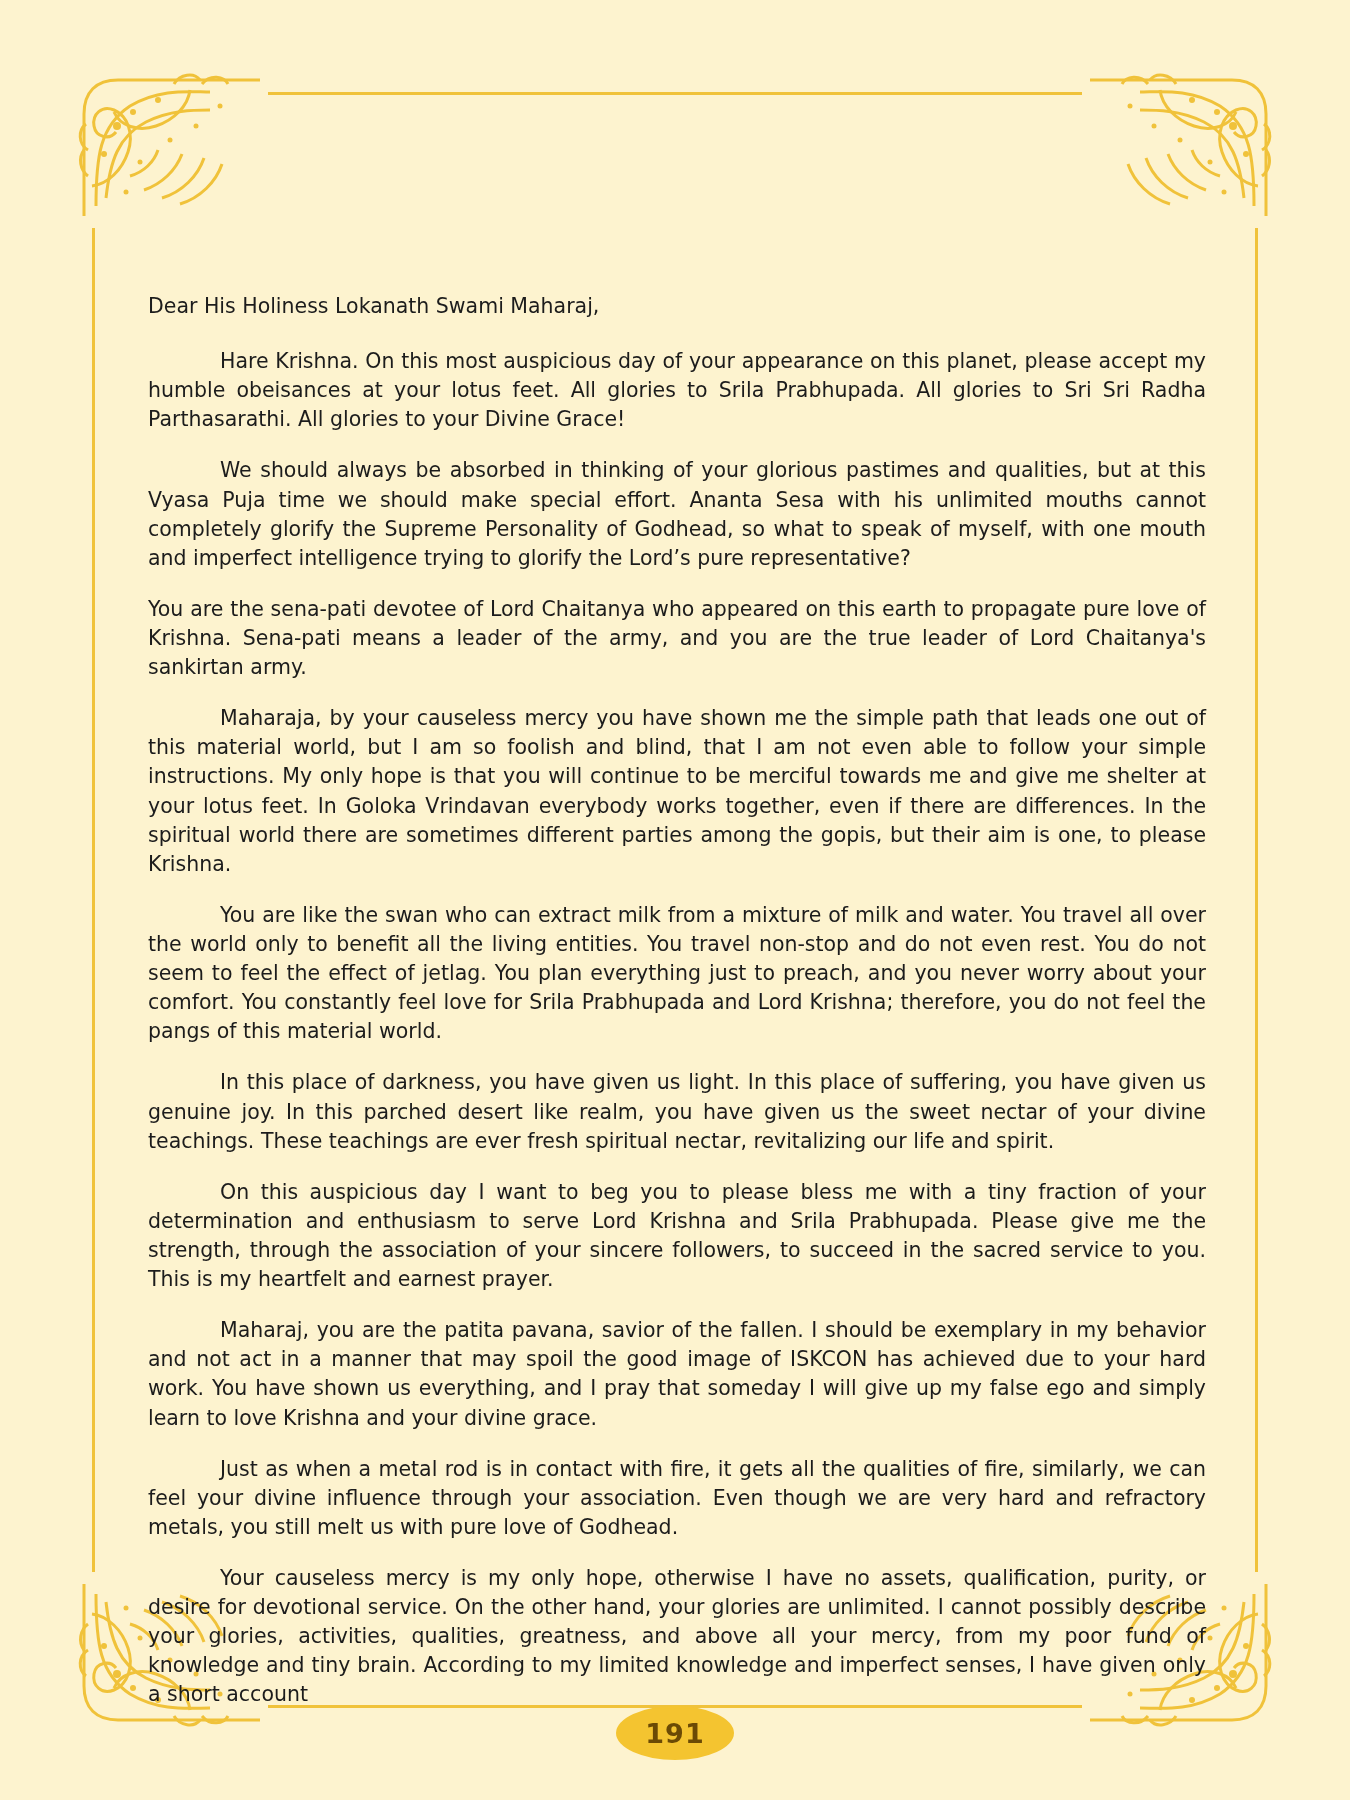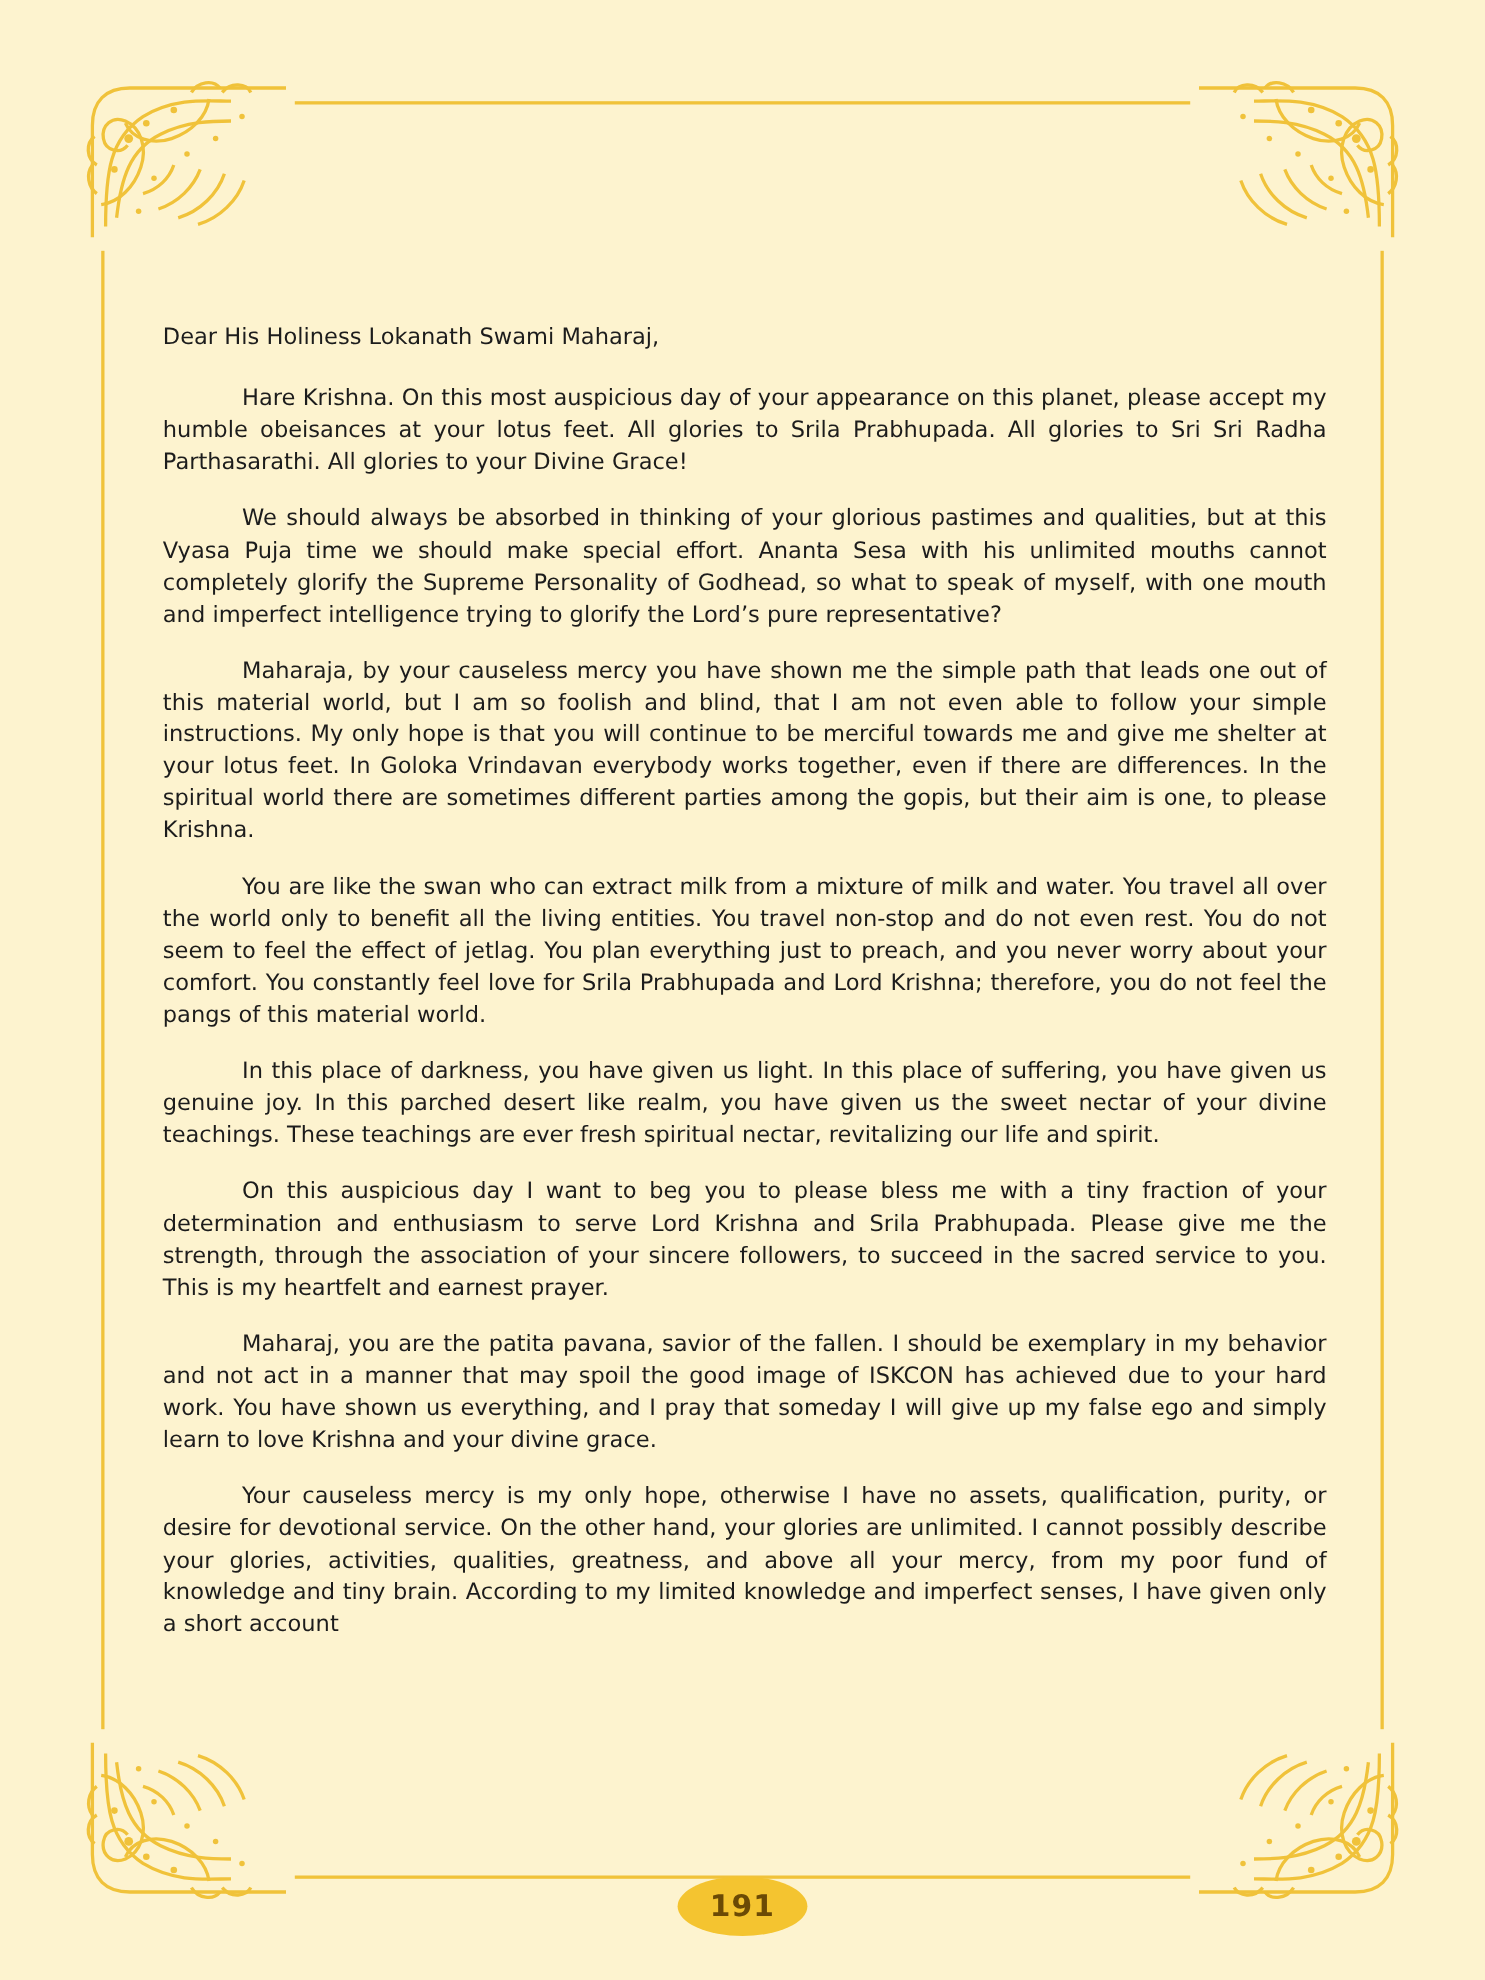--- a/index.html
+++ b/index.html
@@ -219,21 +219,23 @@
         <circle cx="56" cy="126" r="2.5"></circle>
       </g>
     </svg>
   </div>
 </div>
 
 <div class="letter">
   <div class="salutation">Dear His Holiness Lokanath Swami Maharaj,</div>
   <p class="para">Hare Krishna. On this most auspicious day of your appearance on this planet, please accept my humble obeisances at your lotus feet. All glories to Srila Prabhupada. All glories to Sri Sri Radha Parthasarathi. All glories to your Divine Grace!</p>
   <p class="para">We should always be absorbed in thinking of your glorious pastimes and qualities, but at this Vyasa Puja time we should make special effort. Ananta Sesa with his unlimited mouths cannot completely glorify the Supreme Personality of Godhead, so what to speak of myself, with one mouth and imperfect intelligence trying to glorify the Lord’s pure representative?</p>
+  <p class="para noindent">You are the sena-pati devotee of Lord Chaitanya who appeared on this earth to propagate pure love of Krishna. Sena-pati means a leader of the army, and you are the true leader of Lord Chaitanya's sankirtan army.</p>
   <p class="para">Maharaja, by your causeless mercy you have shown me the simple path that leads one out of this material world, but I am so foolish and blind, that I am not even able to follow your simple instructions. My only hope is that you will continue to be merciful towards me and give me shelter at your lotus feet. In Goloka Vrindavan everybody works together, even if there are differences. In the spiritual world there are sometimes different parties among the gopis, but their aim is one, to please Krishna.</p>
   <p class="para">You are like the swan who can extract milk from a mixture of milk and water. You travel all over the world only to benefit all the living entities. You travel non-stop and do not even rest. You do not seem to feel the effect of jetlag. You plan everything just to preach, and you never worry about your comfort. You constantly feel love for Srila Prabhupada and Lord Krishna; therefore, you do not feel the pangs of this material world.</p>
   <p class="para">In this place of darkness, you have given us light. In this place of suffering, you have given us genuine joy. In this parched desert like realm, you have given us the sweet nectar of your divine teachings. These teachings are ever fresh spiritual nectar, revitalizing our life and spirit.</p>
   <p class="para">On this auspicious day I want to beg you to please bless me with a tiny fraction of your determination and enthusiasm to serve Lord Krishna and Srila Prabhupada. Please give me the strength, through the association of your sincere followers, to succeed in the sacred service to you. This is my heartfelt and earnest prayer.</p>
   <p class="para">Maharaj, you are the patita pavana, savior of the fallen. I should be exemplary in my behavior and not act in a manner that may spoil the good image of ISKCON has achieved due to your hard work. You have shown us everything, and I pray that someday I will give up my false ego and simply learn to love Krishna and your divine grace.</p>
+  <p class="para">Just as when a metal rod is in contact with fire, it gets all the qualities of fire, similarly, we can feel your divine influence through your association. Even though we are very hard and refractory metals, you still melt us with pure love of Godhead.</p>
   <p class="para">Your causeless mercy is my only hope, otherwise I have no assets, qualification, purity, or desire for devotional service. On the other hand, your glories are unlimited. I cannot possibly describe your glories, activities, qualities, greatness, and above all your mercy, from my poor fund of knowledge and tiny brain. According to my limited knowledge and imperfect senses, I have given only a short account</p>
 </div>
 
 <div class="page-number">191</div>
 
 </body></html>

